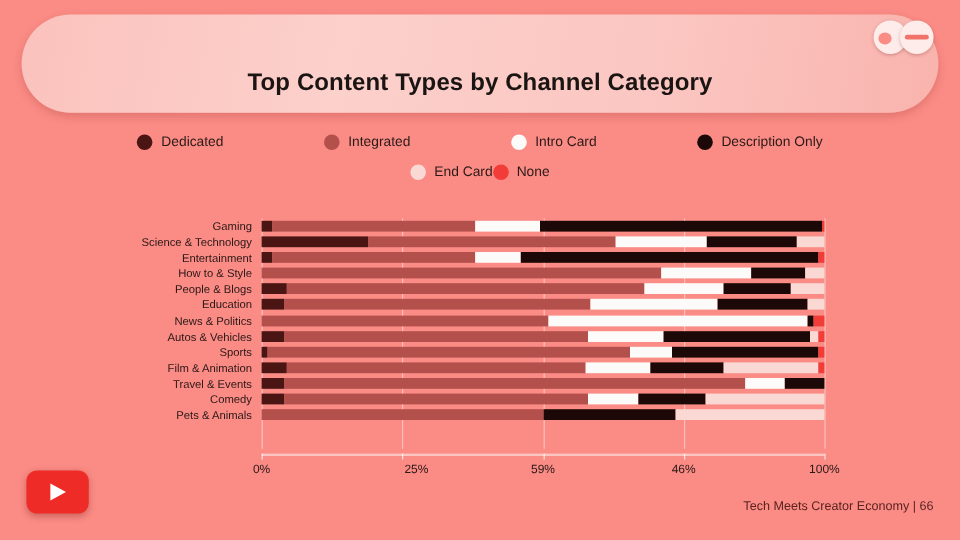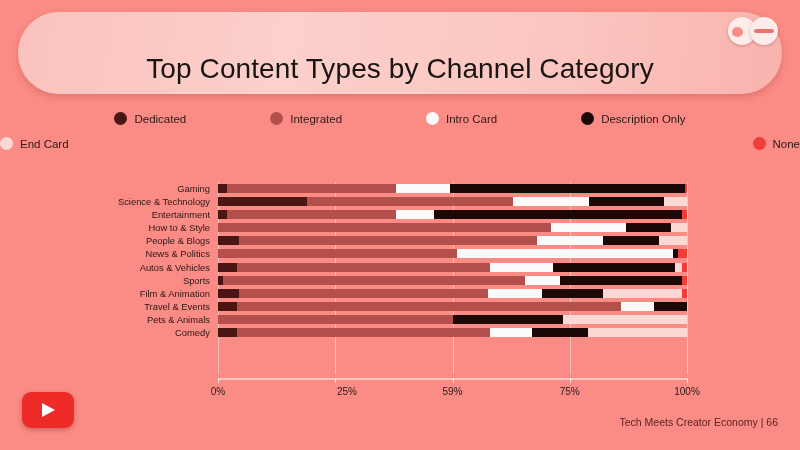--- a/index.html
+++ b/index.html
@@ -14,22 +14,22 @@
   #title-bar {
     position: absolute;
     left: 18px; top: 12px;
     width: 764px; height: 82px;
     border-radius: 41px;
     background: linear-gradient(100deg, #fbc2bd 0%, #fcd0cb 35%, #fbc6c1 70%, #f9b3ad 100%);
     box-shadow: 0 3px 7px rgba(140,40,35,0.22);
     display: flex; align-items: center; justify-content: center;
   }
   #title-text {
-    font-size: 28px;
-    font-weight: normal;
+    font-size: 20px;
+    font-weight: bold;
     color: #1a1413;
     letter-spacing: .1px;
     white-space: nowrap;
     margin-top: 32px;
   }
 
   
   #brand-mark {
     position: absolute; right: 16px; top: 14px;
     width: 56px; height: 34px;
@@ -60,21 +60,21 @@
   #legend {
     position: absolute;
     left: 0; top: 112px; width: 800px;
   }
   .legend-row {
     display: flex;
     justify-content: center;
     align-items: center;
   }
   .legend-row.row1 { gap: 84px; }
-  .legend-row.row2 { margin-top: 12px; justify-content: space-between; }
+  .legend-row.row2 { margin-top: 12px; }
   .legend-item { display: flex; align-items: center; gap: 7px; }
   .legend-swatch {
     width: 13px; height: 13px; border-radius: 50%;
     flex: 0 0 auto;
   }
   .legend-label {
     font-size: 11.5px;
     color: #2b1a18;
     white-space: nowrap;
   }
@@ -257,20 +257,28 @@
         </div>
         <div class="bar-row">
           <div class="row-label">People &amp; Blogs</div>
           <div class="bar-seg" style="width: 21.105px; background: rgb(74, 21, 18);"></div>
           <div class="bar-seg" style="width: 297.815px; background: rgb(180, 80, 76);"></div>
           <div class="bar-seg" style="width: 65.66px; background: rgb(253, 251, 250);"></div>
           <div class="bar-seg" style="width: 56.28px; background: rgb(28, 8, 7);"></div>
           <div class="bar-seg" style="width: 28.14px; background: rgb(250, 216, 212);"></div>
         </div>
         <div class="bar-row">
+          <div class="row-label">Education</div>
+          <div class="bar-seg" style="width: 18.76px; background: rgb(74, 21, 18);"></div>
+          <div class="bar-seg" style="width: 255.605px; background: rgb(180, 80, 76);"></div>
+          <div class="bar-seg" style="width: 105.525px; background: rgb(253, 251, 250);"></div>
+          <div class="bar-seg" style="width: 75.04px; background: rgb(28, 8, 7);"></div>
+          <div class="bar-seg" style="width: 14.07px; background: rgb(250, 216, 212);"></div>
+        </div>
+        <div class="bar-row">
           <div class="row-label">News &amp; Politics</div>
           <div class="bar-seg" style="width: 239.19px; background: rgb(180, 80, 76);"></div>
           <div class="bar-seg" style="width: 215.74px; background: rgb(253, 251, 250);"></div>
           <div class="bar-seg" style="width: 4.69px; background: rgb(28, 8, 7);"></div>
           <div class="bar-seg" style="width: 9.38px; background: rgb(242, 60, 55);"></div>
         </div>
         <div class="bar-row">
           <div class="row-label">Autos &amp; Vehicles</div>
           <div class="bar-seg" style="width: 18.76px; background: rgb(74, 21, 18);"></div>
           <div class="bar-seg" style="width: 253.26px; background: rgb(180, 80, 76);"></div>
@@ -297,45 +305,45 @@
           <div class="bar-seg" style="width: 4.69px; background: rgb(242, 60, 55);"></div>
         </div>
         <div class="bar-row">
           <div class="row-label">Travel &amp; Events</div>
           <div class="bar-seg" style="width: 18.76px; background: rgb(74, 21, 18);"></div>
           <div class="bar-seg" style="width: 384.58px; background: rgb(180, 80, 76);"></div>
           <div class="bar-seg" style="width: 32.83px; background: rgb(253, 251, 250);"></div>
           <div class="bar-seg" style="width: 32.83px; background: rgb(28, 8, 7);"></div>
         </div>
         <div class="bar-row">
-          <div class="row-label">Pets &amp; Animals</div>
-          <div class="bar-seg" style="width: 234.5px; background: rgb(180, 80, 76);"></div>
-          <div class="bar-seg" style="width: 110.215px; background: rgb(28, 8, 7);"></div>
-          <div class="bar-seg" style="width: 124.285px; background: rgb(250, 216, 212);"></div>
-        </div>
-        <div class="bar-row">
           <div class="row-label">Comedy</div>
           <div class="bar-seg" style="width: 18.76px; background: rgb(74, 21, 18);"></div>
           <div class="bar-seg" style="width: 253.26px; background: rgb(180, 80, 76);"></div>
           <div class="bar-seg" style="width: 42.21px; background: rgb(253, 251, 250);"></div>
           <div class="bar-seg" style="width: 56.28px; background: rgb(28, 8, 7);"></div>
           <div class="bar-seg" style="width: 98.49px; background: rgb(250, 216, 212);"></div>
+        </div>
+        <div class="bar-row">
+          <div class="row-label">Pets &amp; Animals</div>
+          <div class="bar-seg" style="width: 234.5px; background: rgb(180, 80, 76);"></div>
+          <div class="bar-seg" style="width: 110.215px; background: rgb(28, 8, 7);"></div>
+          <div class="bar-seg" style="width: 124.285px; background: rgb(250, 216, 212);"></div>
         </div>
       </div>
   </div>
   <div id="x-axis">
     <div id="axis-line"></div>
   <div class="x-tick" style="left: 0px;"></div>
       <div class="x-tick-label" style="left: 0px;">0%</div>
       <div class="x-tick" style="left: 117.25px;"></div>
       <div class="x-tick-label" style="left: 129px;">25%</div>
       <div class="x-tick" style="left: 234.5px;"></div>
       <div class="x-tick-label" style="left: 234.5px;">59%</div>
       <div class="x-tick" style="left: 351.75px;"></div>
-      <div class="x-tick-label" style="left: 351.75px;">75%</div>
+      <div class="x-tick-label" style="left: 351.75px;">46%</div>
       <div class="x-tick" style="left: 469px;"></div>
       <div class="x-tick-label" style="left: 469px;">100%</div>
     </div>
 </div>
 
 <div id="yt-badge">
   <div class="tri"></div>
 </div>
 
 <div id="footer-text">Tech Meets Creator Economy | 66</div>

